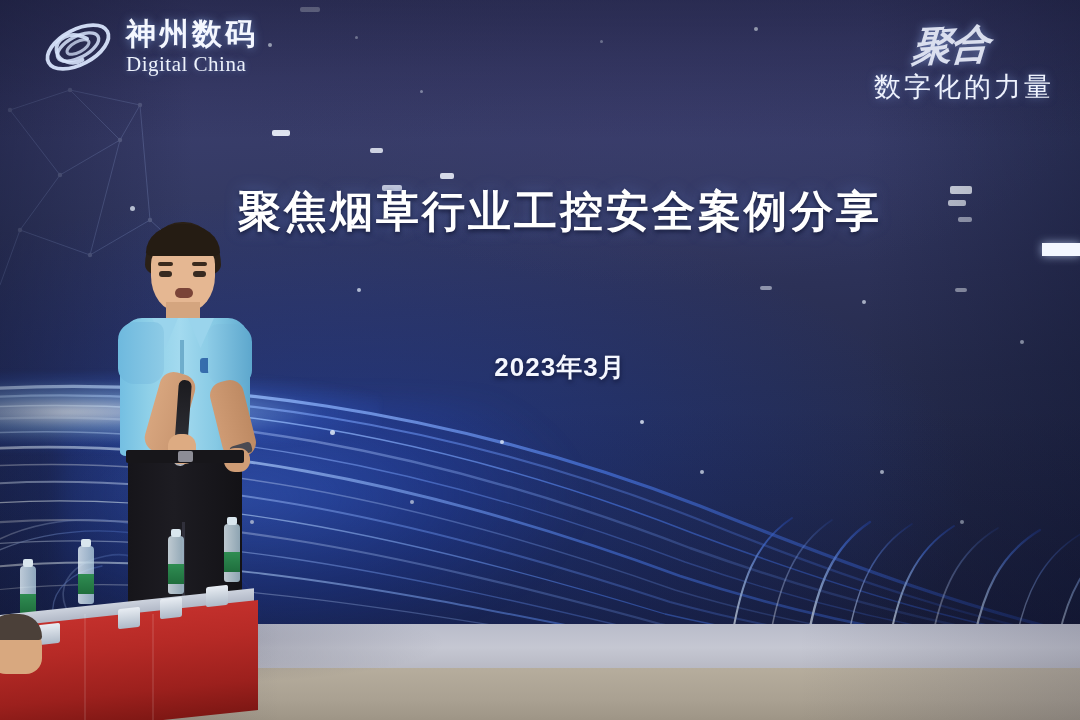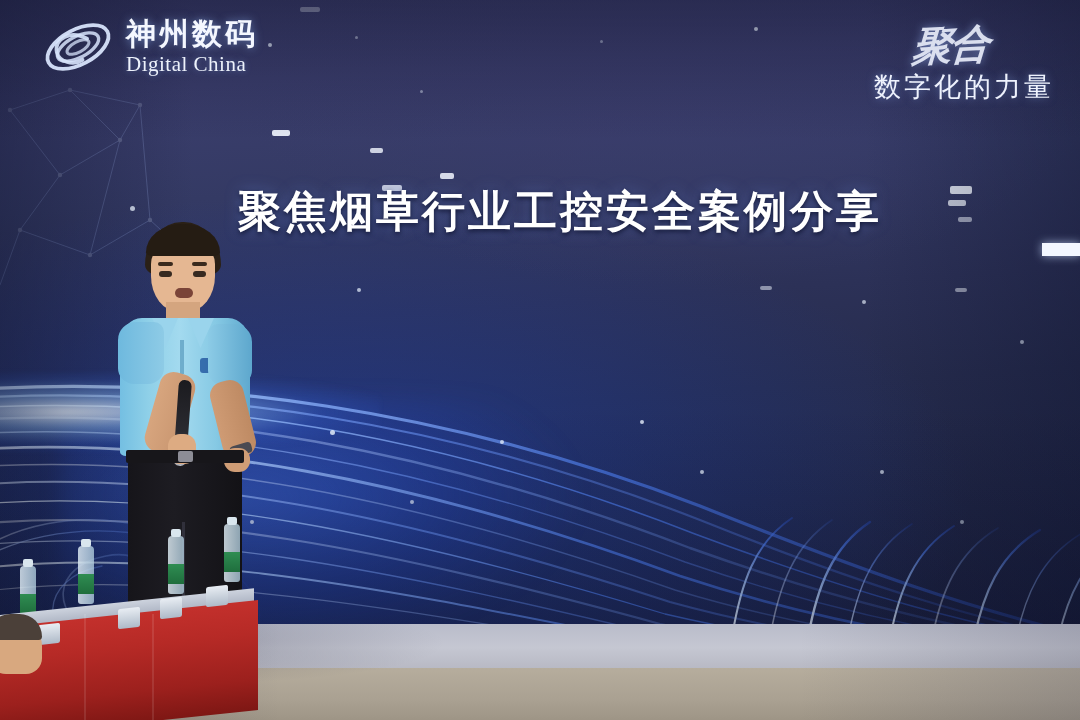--- a/index.html
+++ b/index.html
@@ -544,20 +544,21 @@
         <div class="brand-en">Digital China</div>
       </div>
     </div>
 
     <div class="slogan">
       <div class="slogan-cal">聚合</div>
       <div class="slogan-sub">数字化的力量</div>
     </div>
 
     <div class="slide-title">聚焦烟草行业工控安全案例分享</div>
+    <div class="slide-date">2023年3月</div>
 
     <div class="edge-bar"></div>
   </div>
 
   <div class="floor-front"></div>
   <div class="floor-back"></div>
   <div class="floor-shadow"></div>
 
   <div class="speaker">
     <div class="sp-pants"></div>

